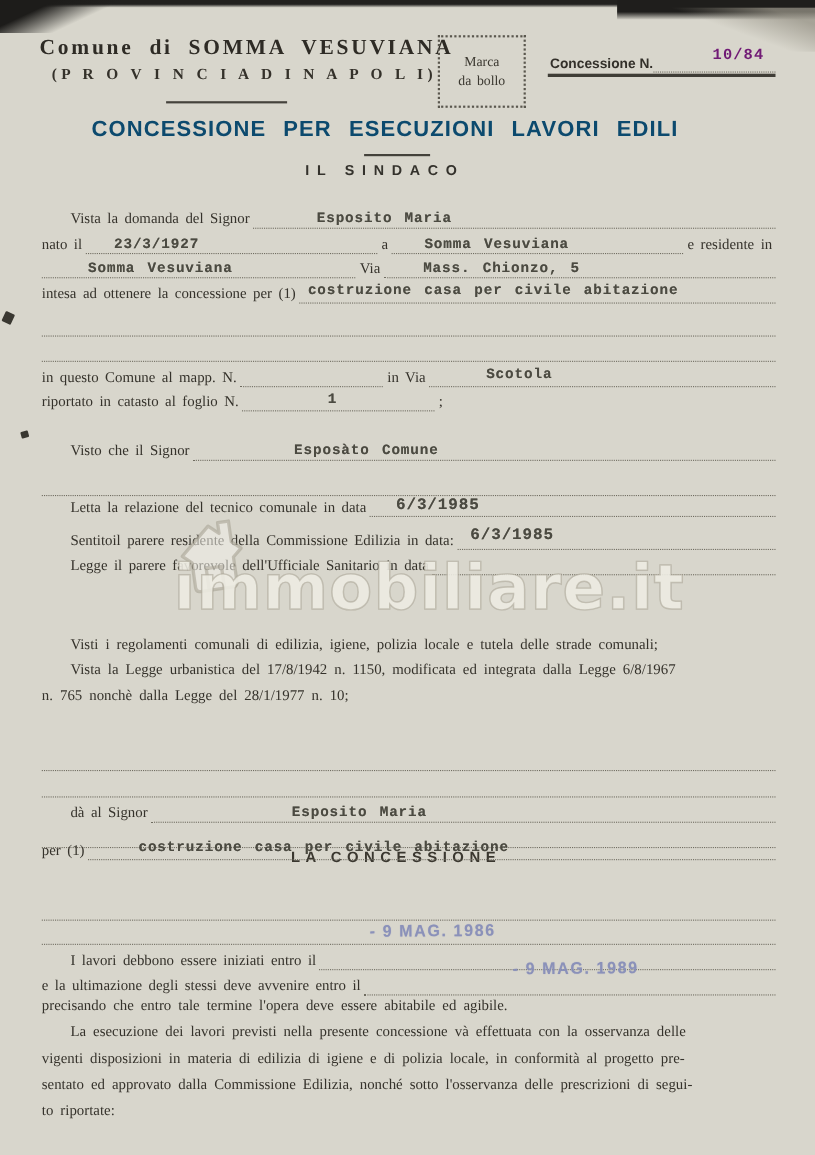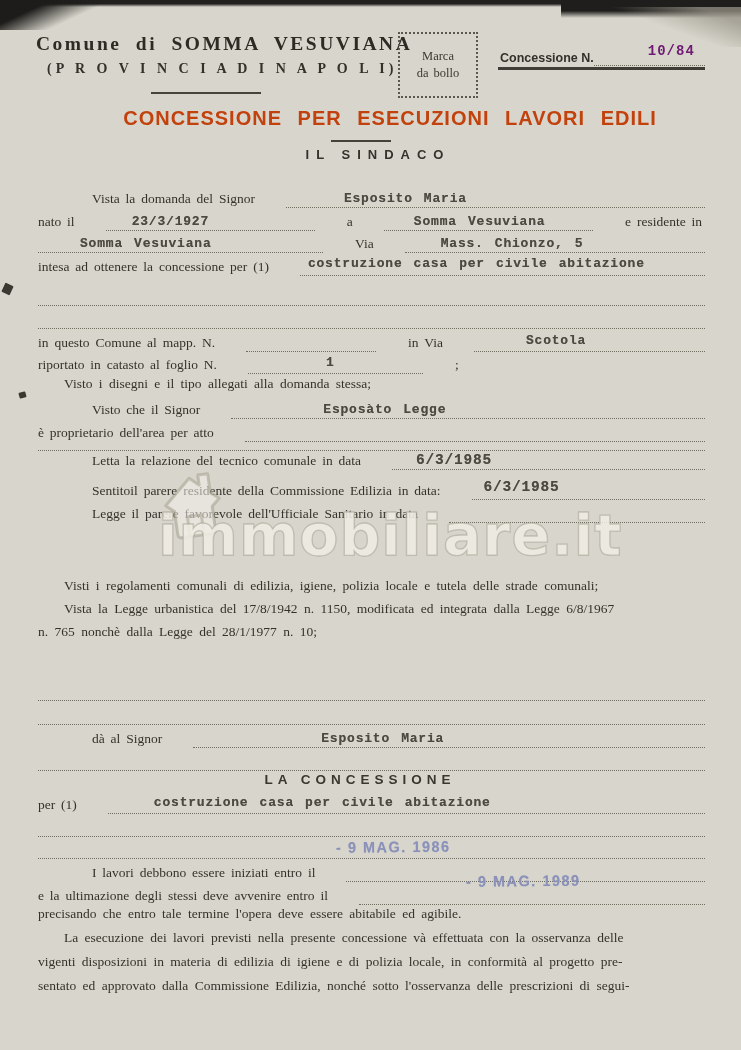--- a/index.html
+++ b/index.html
@@ -32,31 +32,31 @@
     display:flex;flex-direction:column;align-items:center;justify-content:center;gap:2px;
     font-size:12.5px;color:#3b3830;word-spacing:2px;}
   .conc-row{position:absolute;left:500px;top:46px;width:205px;height:20px;display:flex;align-items:flex-end;}
   .conc-label{font-family:"Liberation Sans","DejaVu Sans",sans-serif;font-weight:bold;font-size:12.5px;color:#33302a;white-space:nowrap;padding-bottom:1px;}
   .conc-fill{flex:1;border-bottom:1px dotted #6f6c60;height:100%;position:relative;}
   .conc-number{position:absolute;left:54px;bottom:6px;font-family:"Liberation Mono","DejaVu Sans Mono",monospace;font-weight:bold;font-size:14px;color:#701a75;letter-spacing:1px;}
   .conc-underline{position:absolute;left:498px;top:67px;width:207px;height:2.5px;background:#3f3d36;}
 
   .title{position:absolute;left:0;top:107px;width:700px;text-align:center;
     font-family:"Liberation Sans","DejaVu Sans",sans-serif;font-weight:bold;font-size:20px;
-    letter-spacing:1px;word-spacing:9px;color:#c2410c;margin-left:40px;}
+    letter-spacing:1px;word-spacing:9px;color:#0c4a6e;}
   .title-rule{position:absolute;left:331px;top:140px;width:60px;height:2px;background:#44423b;}
   .subtitle{position:absolute;left:0;top:147px;width:700px;text-align:center;
     font-family:"Liberation Sans","DejaVu Sans",sans-serif;font-weight:bold;font-size:13px;
-    letter-spacing:7px;color:#34322c;padding-left:28px;}
+    letter-spacing:7px;color:#34322c;}
   .heading2{position:absolute;left:0;top:772px;width:720px;text-align:center;
     font-family:"Liberation Sans","DejaVu Sans",sans-serif;font-weight:bold;font-size:13.5px;
     letter-spacing:5px;color:#3a372f;}
 
   
-  .row{position:absolute;left:38px;right:36px;height:22px;display:flex;align-items:flex-end;font-size:13.5px;word-spacing:2.5px;gap:28px;}
+  .row{position:absolute;left:38px;right:36px;height:22px;display:flex;align-items:flex-end;font-size:13.5px;word-spacing:2.5px;}
   .row .lbl{white-space:nowrap;padding:0 3px 1px 0;}
   .row .lbl.after{padding-left:4px;}
   .ind{width:26px;flex:none;}
   .fill{flex:1;align-self:stretch;border-bottom:1px dotted #6f6c60;position:relative;}
   .fill.w130{flex:none;width:130px;}
   .fill.w175{flex:none;width:175px;}
   .fill.w285{flex:none;width:285px;}
   .nofill{flex:1;}
   .typed{position:absolute;bottom:1px;white-space:nowrap;
     font-family:"Liberation Mono","DejaVu Sans Mono",monospace;font-weight:bold;font-size:13px;
@@ -164,34 +164,29 @@
 
   <div class="row" style="top:352px">
     <span class="lbl">riportato in catasto al foglio N.</span>
     <span class="fill w175">
       <span class="typed" style="left:78px;bottom:3px">1</span>
     </span>
     <span class="lbl after">;</span>
     <span class="nofill"></span>
   </div>
 
-  <div class="plain" style="top:376px"><span class="ind2"></span><span>Visto i disegni e il tipo allegati alla domanda stessa;</span></div>
 
   <div class="row" style="top:397px">
     <span class="ind"></span>
     <span class="lbl">Visto che il Signor</span>
     <span class="fill">
-      <span class="typed" style="left:92px">Esposàto Legge</span>
-    </span>
-  </div>
-
-  <div class="row" style="top:420px">
-    <span class="lbl">è proprietario dell'area per atto</span>
-    <span class="fill"></span>
-  </div>
+      <span class="typed" style="left:92px">Esposàto Comune</span>
+    </span>
+  </div>
+
 
   <div class="dline" style="top:450px"></div>
 
   <div class="row" style="top:448px">
     <span class="ind"></span>
     <span class="lbl">Letta la relazione del tecnico comunale in data</span>
     <span class="fill">
       <span class="typed" style="left:24px;font-size:14.5px">6/3/1985</span>
     </span>
   </div>
@@ -222,21 +217,21 @@
     <span class="lbl">dà al Signor</span>
     <span class="fill">
       <span class="typed" style="left:128px">Esposito Maria</span>
     </span>
   </div>
 
   <div class="dline" style="top:770px"></div>
 
   <div class="heading2">LA CONCESSIONE</div>
 
-  <div class="row" style="top:792px">
+  <div class="row" style="top:760px">
     <span class="lbl">per (1)</span>
     <span class="fill">
       <span class="typed" style="left:46px;bottom:3px">costruzione casa per civile abitazione</span>
     </span>
   </div>
 
   <div class="dline" style="top:836px"></div>
   <div class="dline" style="top:858px"></div>
 
   <div class="row" style="top:860px">
@@ -247,20 +242,21 @@
 
   <div class="row" style="top:883px">
     <span class="lbl">e la ultimazione degli stessi deve avvenire entro il</span>
     <span class="fill"></span>
   </div>
 
   <div class="plain" style="top:906px"><span>precisando che entro tale termine l'opera deve essere abitabile ed agibile.</span></div>
   <div class="plain" style="top:930px"><span class="ind2"></span><span>La esecuzione dei lavori previsti nella presente concessione và effettuata con la osservanza delle</span></div>
   <div class="plain" style="top:954px"><span>vigenti disposizioni in materia di edilizia di igiene e di polizia locale, in conformità al progetto pre-</span></div>
   <div class="plain" style="top:978px"><span>sentato ed approvato dalla Commissione Edilizia, nonché sotto l'osservanza delle prescrizioni di segui-</span></div>
+  <div class="plain" style="top:1002px"><span>to riportate:</span></div>
 
   <div class="stamp s1">- 9 MAG. 1986</div>
   <div class="stamp s2">- 9 MAG. 1989</div>
 
   <div class="watermark">
     <svg class="wm-house" width="82" height="80" viewBox="0 0 82 80">
       <path d="M14 36 L41 12 L50 20 L50 10 L60 10 L60 29 L68 36 L60 43 L60 66 Q60 70 56 70 L26 70 Q22 70 22 66 L22 43 Z" fill="rgba(243,241,233,0.55)" stroke="rgba(168,163,148,0.6)" stroke-width="3" stroke-linejoin="round"></path>
       <path d="M34 70 L34 50 L48 50 L48 70" fill="none" stroke="rgba(168,163,148,0.55)" stroke-width="3"></path>
     </svg>
     <div class="wm-text">immobiliare.it</div>

